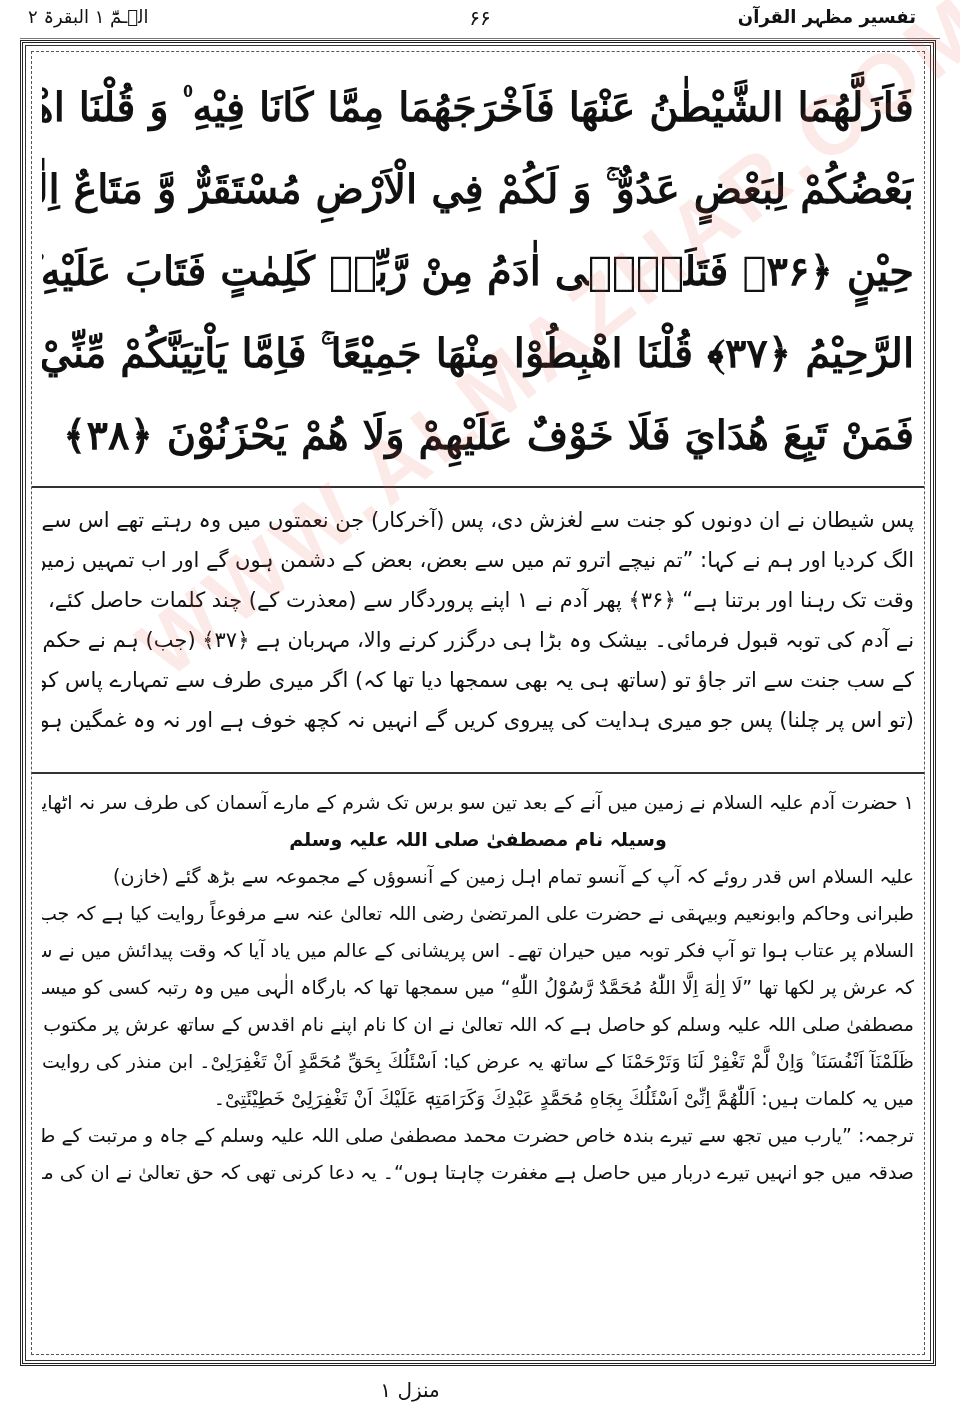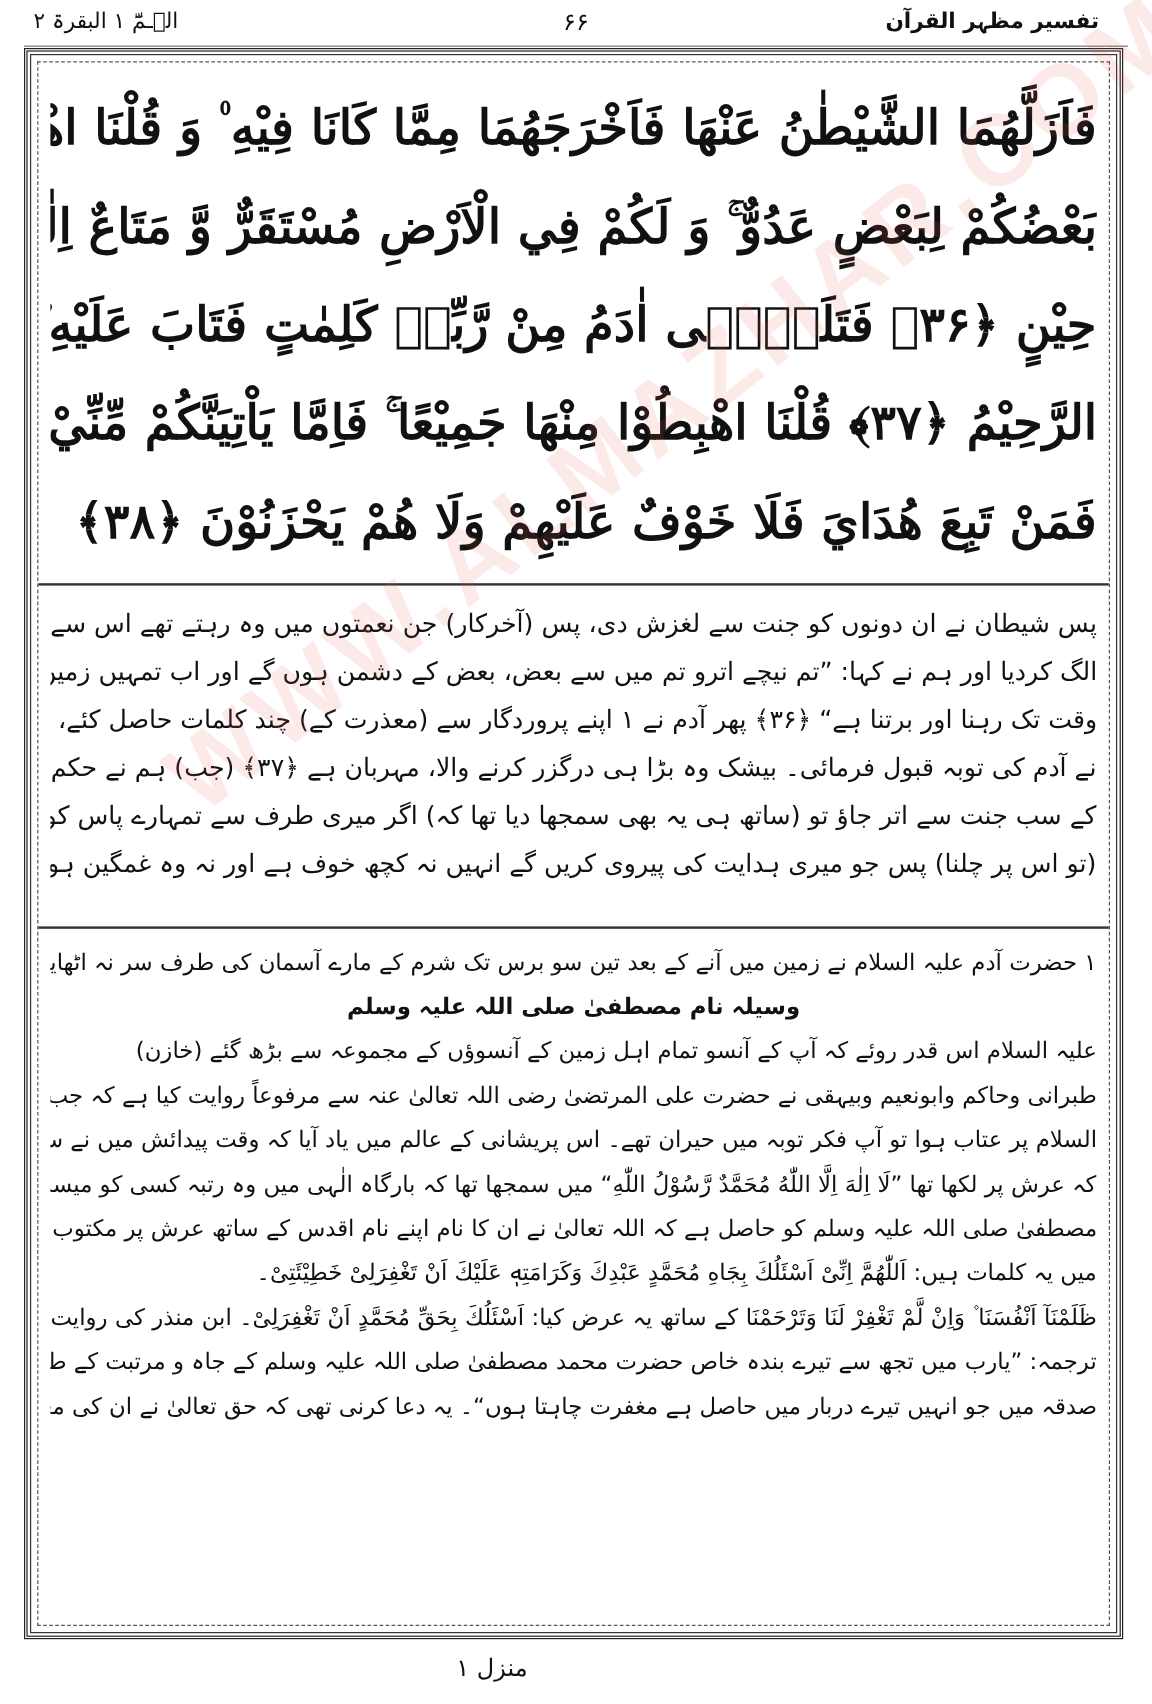--- a/index.html
+++ b/index.html
@@ -55,22 +55,22 @@
     </div>
 
     <div class="section sec-comm">
       <div class="c-line">۱ حضرت آدم علیہ السلام نے زمین میں آنے کے بعد تین سو برس تک شرم کے مارے آسمان کی طرف سر نہ اٹھایا۔ حضرت آدم</div>
       <div class="c-line c-heading">وسیلہ نام مصطفیٰ صلی اللہ علیہ وسلم</div>
       <div class="c-line last">علیہ السلام اس قدر روئے کہ آپ کے آنسو تمام اہل زمین کے آنسوؤں کے مجموعہ سے بڑھ گئے (خازن)</div>
       <div class="c-line">طبرانی وحاکم وابونعیم وبیہقی نے حضرت علی المرتضیٰ رضی اللہ تعالیٰ عنہ سے مرفوعاً روایت کیا ہے کہ جب حضرت آدم علیہ</div>
       <div class="c-line">السلام پر عتاب ہوا تو آپ فکر توبہ میں حیران تھے۔ اس پریشانی کے عالم میں یاد آیا کہ وقت پیدائش میں نے سر اٹھا کر دیکھا تھا</div>
       <div class="c-line">کہ عرش پر لکھا تھا ”لَا اِلٰهَ اِلَّا اللّٰهُ مُحَمَّدٌ رَّسُوْلُ اللّٰهِ“ میں سمجھا تھا کہ بارگاہ الٰہی میں وہ رتبہ کسی کو میسر نہیں جو حضرت محمد</div>
       <div class="c-line">مصطفیٰ صلی اللہ علیہ وسلم کو حاصل ہے کہ اللہ تعالیٰ نے ان کا نام اپنے نام اقدس کے ساتھ عرش پر مکتوب فرمایا۔ لہٰذا اپنی دعا میں رَبَّنَا</div>
+      <div class="c-line">ظَلَمْنَآ اَنْفُسَنَا ۫ وَاِنْ لَّمْ تَغْفِرْ لَنَا وَتَرْحَمْنَا کے ساتھ یہ عرض کیا: اَسْئَلُكَ بِحَقِّ مُحَمَّدٍ اَنْ تَغْفِرَلِیْ۔ ابن منذر کی روایت</div>
       <div class="c-line last">میں یہ کلمات ہیں: اَللّٰهُمَّ اِنِّیْ اَسْئَلُكَ بِجَاهِ مُحَمَّدٍ عَبْدِكَ وَكَرَامَتِهٖ عَلَيْكَ اَنْ تَغْفِرَلِیْ خَطِيْئَتِیْ۔</div>
-      <div class="c-line">ظَلَمْنَآ اَنْفُسَنَا ۫ وَاِنْ لَّمْ تَغْفِرْ لَنَا وَتَرْحَمْنَا کے ساتھ یہ عرض کیا: اَسْئَلُكَ بِحَقِّ مُحَمَّدٍ اَنْ تَغْفِرَلِیْ۔ ابن منذر کی روایت</div>
       <div class="c-line">ترجمہ: ”یارب میں تجھ سے تیرے بندہ خاص حضرت محمد مصطفیٰ صلی اللہ علیہ وسلم کے جاہ و مرتبت کے طفیل میں اور اس کرامت کے</div>
       <div class="c-line last">صدقہ میں جو انہیں تیرے دربار میں حاصل ہے مغفرت چاہتا ہوں“۔ یہ دعا کرنی تھی کہ حق تعالیٰ نے ان کی مغفرت فرمائی۔</div>
     </div>
 
   </div>
 </div>
 
 <div class="watermark">WWW.ALMAZHAR.COM</div>
 
 <div class="footer">منزل ۱</div>

